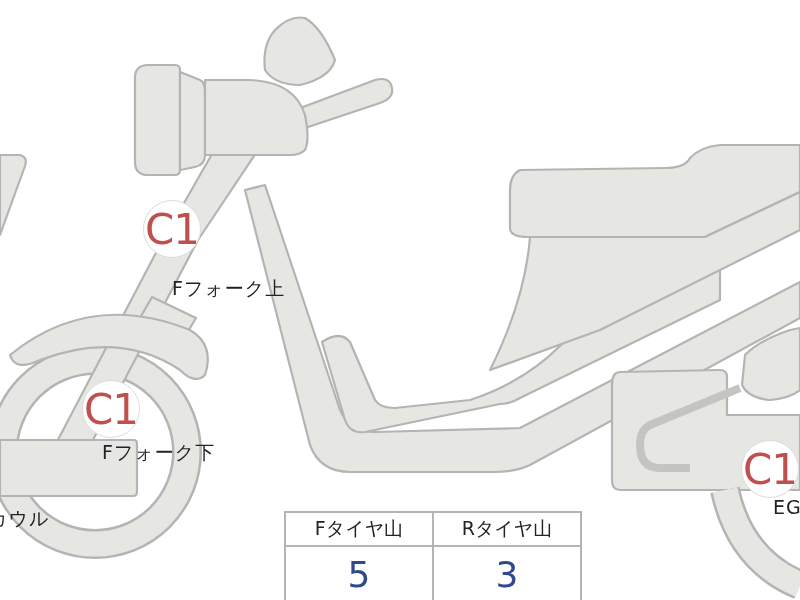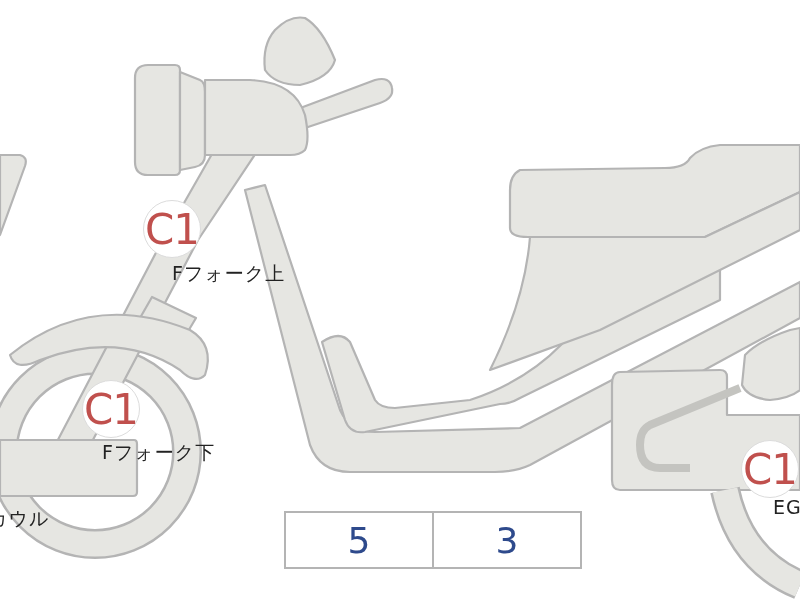--- a/index.html
+++ b/index.html
@@ -49,30 +49,34 @@
 
   <path class="part" d="M620,372 L720,370 Q727,370 727,377 L727,415 L795,415 L800,415 L800,490 L620,490 Q612,490 612,480 L612,385 Q612,372 620,372 Z"></path>
   <path fill="none" stroke="#c4c4c0" stroke-width="8" stroke-linecap="butt" d="M740,388 L650,425 Q640,430 640,445 Q640,468 660,468 L690,468"></path>
   <path class="part" d="M745,355 Q760,340 790,330 L800,328 L800,390 Q790,398 770,400 Q748,398 742,385 Z"></path>
 
   <path fill="none" stroke="#b4b4b4" stroke-width="30" d="M725,490 Q740,560 800,585"></path>
   <path fill="none" stroke="#e6e6e2" stroke-width="25" d="M725,490 Q740,560 800,585"></path>
 </svg>
 
 <div class="marker" style="left:143px;top:200px;">C1</div>
-<div class="label" style="left:172px;top:261px;">Fフォーク上</div>
+<div class="label" style="left:172px;top:276px;">Fフォーク上</div>
 
 <div class="marker" style="left:82px;top:380px;">C1</div>
 <div class="label" style="left:102px;top:440px;">Fフォーク下</div>
 
 <div class="marker" style="left:741px;top:440px;">C1</div>
 <div class="label" style="left:773px;top:496px;">EG</div>
 
 <div class="label" style="left:-12px;top:506px;">カウル</div>
 
 <table id="tire-table">
   <tbody>
+      <tr>
+    <th>Fタイヤ山</th>
+    <th>Rタイヤ山</th>
+  </tr>
   <tr>
     <td>5</td>
     <td>3</td>
   </tr>
 </tbody>
   </table>
 
 </body></html>

